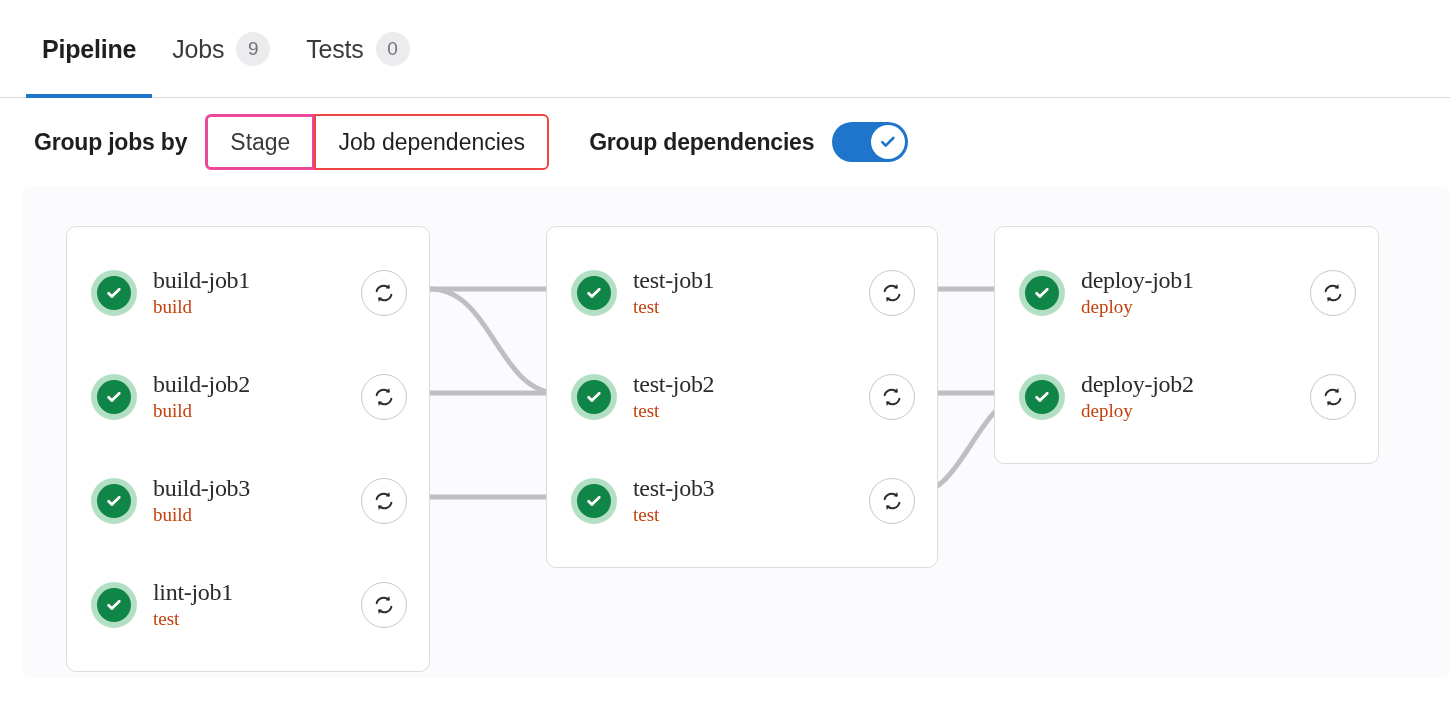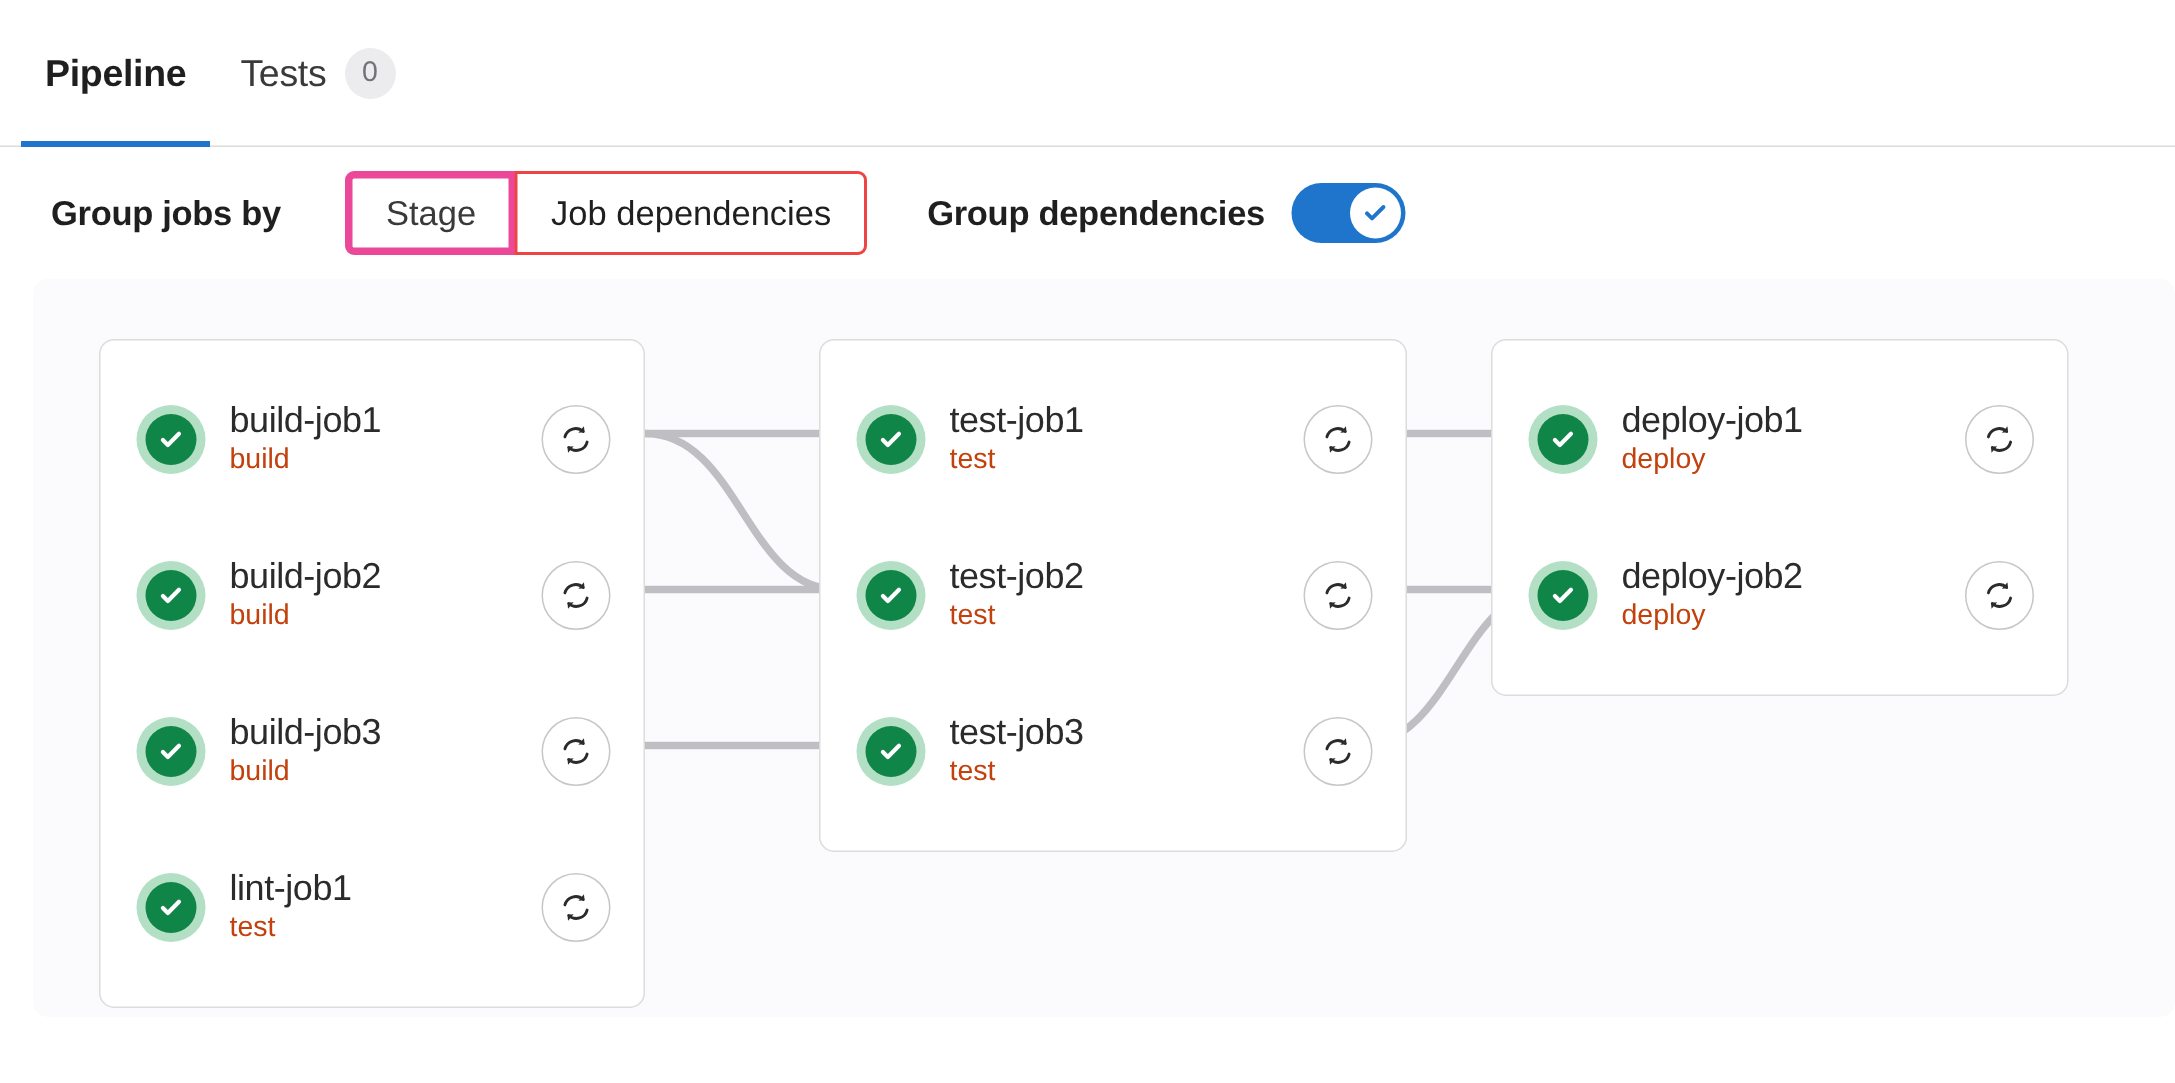--- a/index.html
+++ b/index.html
@@ -9,21 +9,21 @@
     background: #ffffff;
     font-family: "Liberation Sans", sans-serif;
     -webkit-font-smoothing: antialiased;
     overflow: hidden;
   }
 
   
   .tabbar {
     position: relative;
     height: 98px;
-    padding: 0 12px;
+    padding: 0 24px;
     display: flex;
     align-items: flex-start;
     gap: 0;
   }
   .tabbar::after {
     content: "";
     position: absolute;
     left: 0; right: 0; bottom: 0;
     height: 1px;
     background: #dbdbdb;
@@ -89,24 +89,23 @@
     border-radius: 6px;
   }
   .seg-btn {
     display: flex;
     align-items: center;
     justify-content: center;
     padding: 0 22px;
     font-size: 23px;
     color: #3a3a3a;
     background: #ffffff;
-    border: 5px solid #ec4899;
+    border: 3px solid #ec4899;
     cursor: pointer;
     user-select: none;
-    margin-left: 25px;
   }
   .seg-btn:first-child {
     border-radius: 6px 0 0 6px;
   }
   .seg-btn:last-child {
     border-radius: 0 6px 6px 0;
     margin-left: -1px;
   }
   .seg-btn.selected {
     border: 2px solid #ef4444;
@@ -147,20 +146,21 @@
   .toggle-knob svg { display: block; }
 
   
   .graph-panel {
     position: relative;
     margin: 0 0 0 22px;
     height: 492px;
     background: #fbfafd;
     border-radius: 10px;
     overflow: visible;
+    font-family: Liberation Serif, serif;
   }
   .graph-inner {
     position: absolute;
     inset: 0;
   }
   .edges {
     position: absolute;
     left: 0; top: 0;
     width: 1428px; height: 492px;
     pointer-events: none;
@@ -238,20 +238,24 @@
     padding: 0;
   }
   .retry-btn svg { display: block; }
 </style>
 </head>
 <body>
 
 <div class="tabbar">
   <div class="tab active">
     <span class="tab-label">Pipeline</span>
+  </div>
+  <div class="tab">
+    <span class="tab-label">Jobs</span>
+    <span class="tab-badge">9</span>
   </div>
   <div class="tab">
     <span class="tab-label">Tests</span>
     <span class="tab-badge">0</span>
   </div>
 </div>
 
 <div class="controls">
   <span class="controls-label">Group jobs by</span>
 

